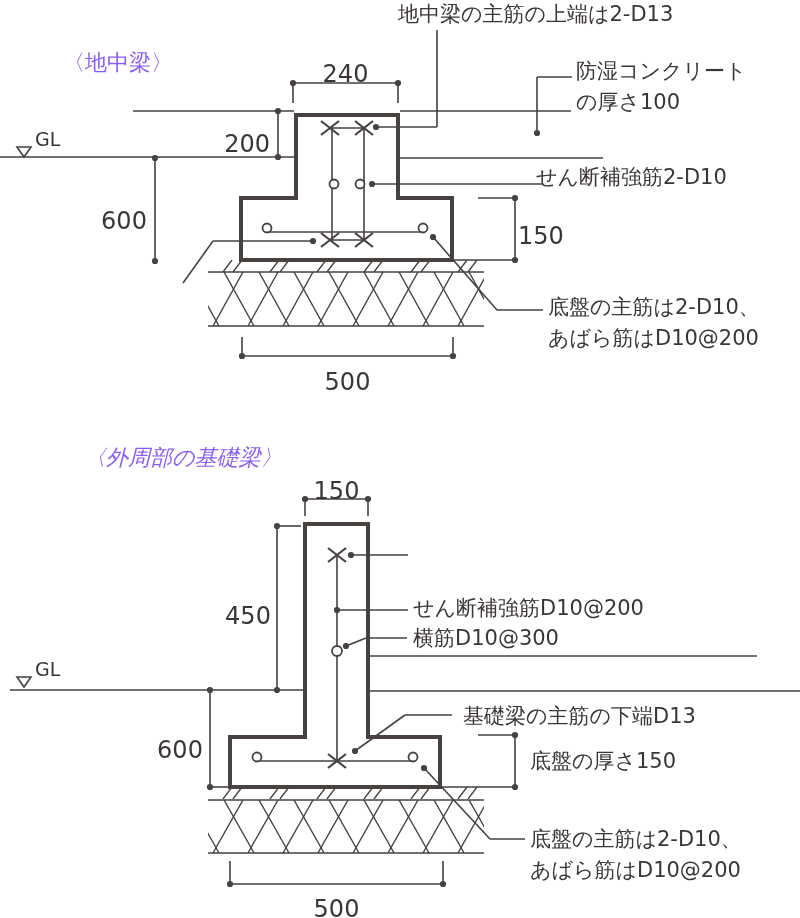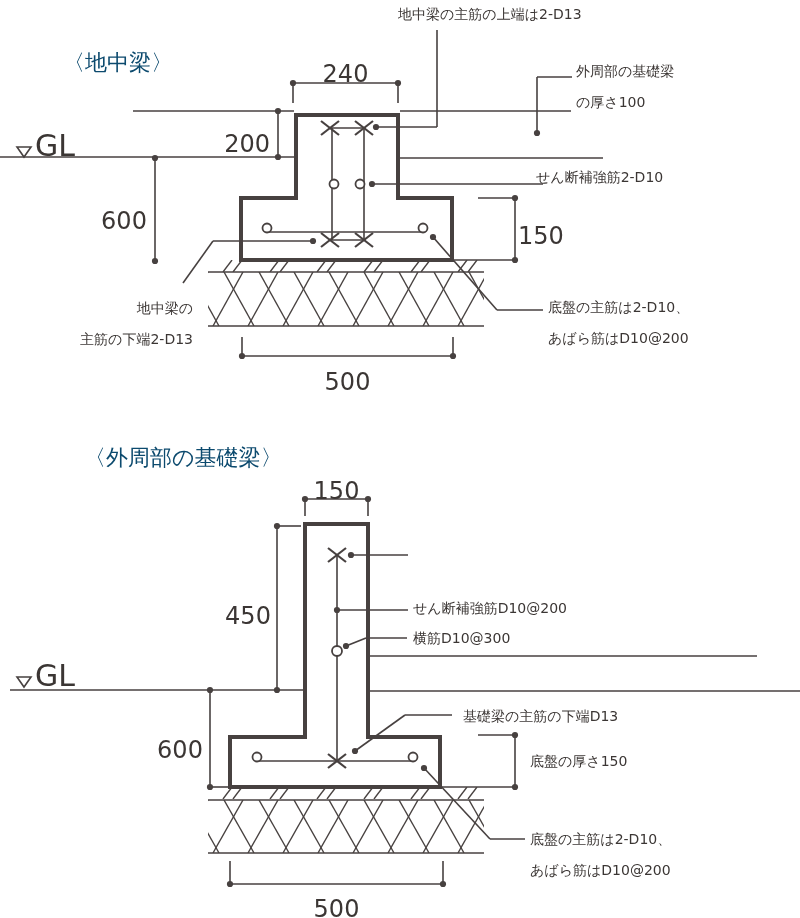--- a/index.html
+++ b/index.html
@@ -6,27 +6,27 @@
   #stage{position:relative;width:800px;height:918px;background:#ffffff;overflow:hidden;
          font-family:"DejaVu Sans","Liberation Sans",sans-serif;color:#3b3634;}
   #stage svg{position:absolute;left:0;top:0;}
   svg line, svg path, svg polygon, svg circle{stroke:#474140;fill:none;}
   .thick{stroke-width:4;}
   .thin{stroke-width:1.6;}
   .xmark{stroke-width:2.2;}
   .dot{fill:#474140;stroke:none;}
   .rebar{fill:#ffffff;stroke-width:1.8;}
   .hatchline{stroke-width:1.4;}
-  .lbl{position:absolute;font-size:14px;line-height:25px;white-space:nowrap;color:#3b3634;}
+  .lbl{position:absolute;font-size:21px;line-height:25px;white-space:nowrap;color:#3b3634;}
   .two{line-height:31px;}
   .dim{position:absolute;font-size:24px;white-space:nowrap;color:#3b3634;margin-top:8px;}
   .ctr{text-align:center;}
   .rgt{text-align:right;}
-  .ttl{position:absolute;font-size:22px;font-weight:500;white-space:nowrap;color:#0c4a6e;}
-  .gl{position:absolute;font-size:30px;white-space:nowrap;color:#3b3634;}
+  .ttl{position:absolute;font-size:22px;font-weight:500;white-space:nowrap;color:#8b5cf6;}
+  .gl{position:absolute;font-size:19px;white-space:nowrap;color:#3b3634;}
 </style>
 </head>
 <body>
 
 <div id="stage">
 
 <svg width="800" height="918" viewBox="0 0 800 918">
   <defs>
     <pattern id="zigTop" x="216" y="272" width="35" height="54" patternUnits="userSpaceOnUse">
       <line class="hatchline" x1="8" y1="0" x2="38" y2="54"></line>
@@ -251,31 +251,30 @@
       <line class="thin" x1="208" y1="800" x2="484" y2="800"></line>
       <rect x="208" y="800" width="276" height="53" fill="url(#zigBot)" stroke="none"></rect>
       <line class="thin" x1="208" y1="853" x2="484" y2="853"></line>
     </g>
   </g>
 </svg>
 
 <div class="ttl" style="left:63px;top:48px;">〈地中梁〉</div>
 <div class="lbl" style="left:398px;top:2px;">地中梁の主筋の上端は2-D13</div>
 <div class="dim ctr" style="left:293px;top:52px;width:105px;">240</div>
-<div class="lbl two" style="left:576px;top:56px;"><span>外周部の基礎梁</span><br><span>の厚さ100</span></div>
+<div class="lbl two" style="left:576px;top:56px;"><span>防湿コンクリート</span><br><span>の厚さ100</span></div>
 <div class="gl" style="left:35px;top:128px;">GL</div>
 <div class="dim rgt" style="left:222px;top:122px;width:48px;">200</div>
 <div class="lbl" style="left:536px;top:165px;">せん断補強筋2-D10</div>
 <div class="dim ctr" style="left:100px;top:199px;width:48px;">600</div>
 <div class="dim" style="left:518px;top:214px;">150</div>
-<div class="lbl two rgt" style="left:8px;top:293px;width:185px;"><span>地中梁の</span><br><span>主筋の下端2-D13</span></div>
 <div class="lbl two" style="left:548px;top:292px;"><span>底盤の主筋は2-D10、</span><br><span>あばら筋はD10@200</span></div>
 <div class="dim ctr" style="left:242px;top:360px;width:211px;">500</div>
 
-<div class="ttl" style="left:84px;top:443px;">〈外周部の基礎梁〉</div>
+<div class="ttl" style="left:84px;top:443px;font-style:italic;">〈外周部の基礎梁〉</div>
 <div class="dim ctr" style="left:305px;top:469px;width:63px;">150</div>
 <div class="dim ctr" style="left:225px;top:594px;width:46px;">450</div>
 <div class="lbl" style="left:413px;top:596px;">せん断補強筋D10@200</div>
 <div class="lbl" style="left:413px;top:626px;">横筋D10@300</div>
 <div class="gl" style="left:35px;top:658px;">GL</div>
 <div class="lbl" style="left:463px;top:704px;">基礎梁の主筋の下端D13</div>
 <div class="dim ctr" style="left:157px;top:728px;width:46px;">600</div>
 <div class="lbl" style="left:530px;top:749px;">底盤の厚さ150</div>
 <div class="lbl two" style="left:530px;top:824px;"><span>底盤の主筋は2-D10、</span><br><span>あばら筋はD10@200</span></div>
 <div class="dim ctr" style="left:230px;top:887px;width:213px;">500</div>

